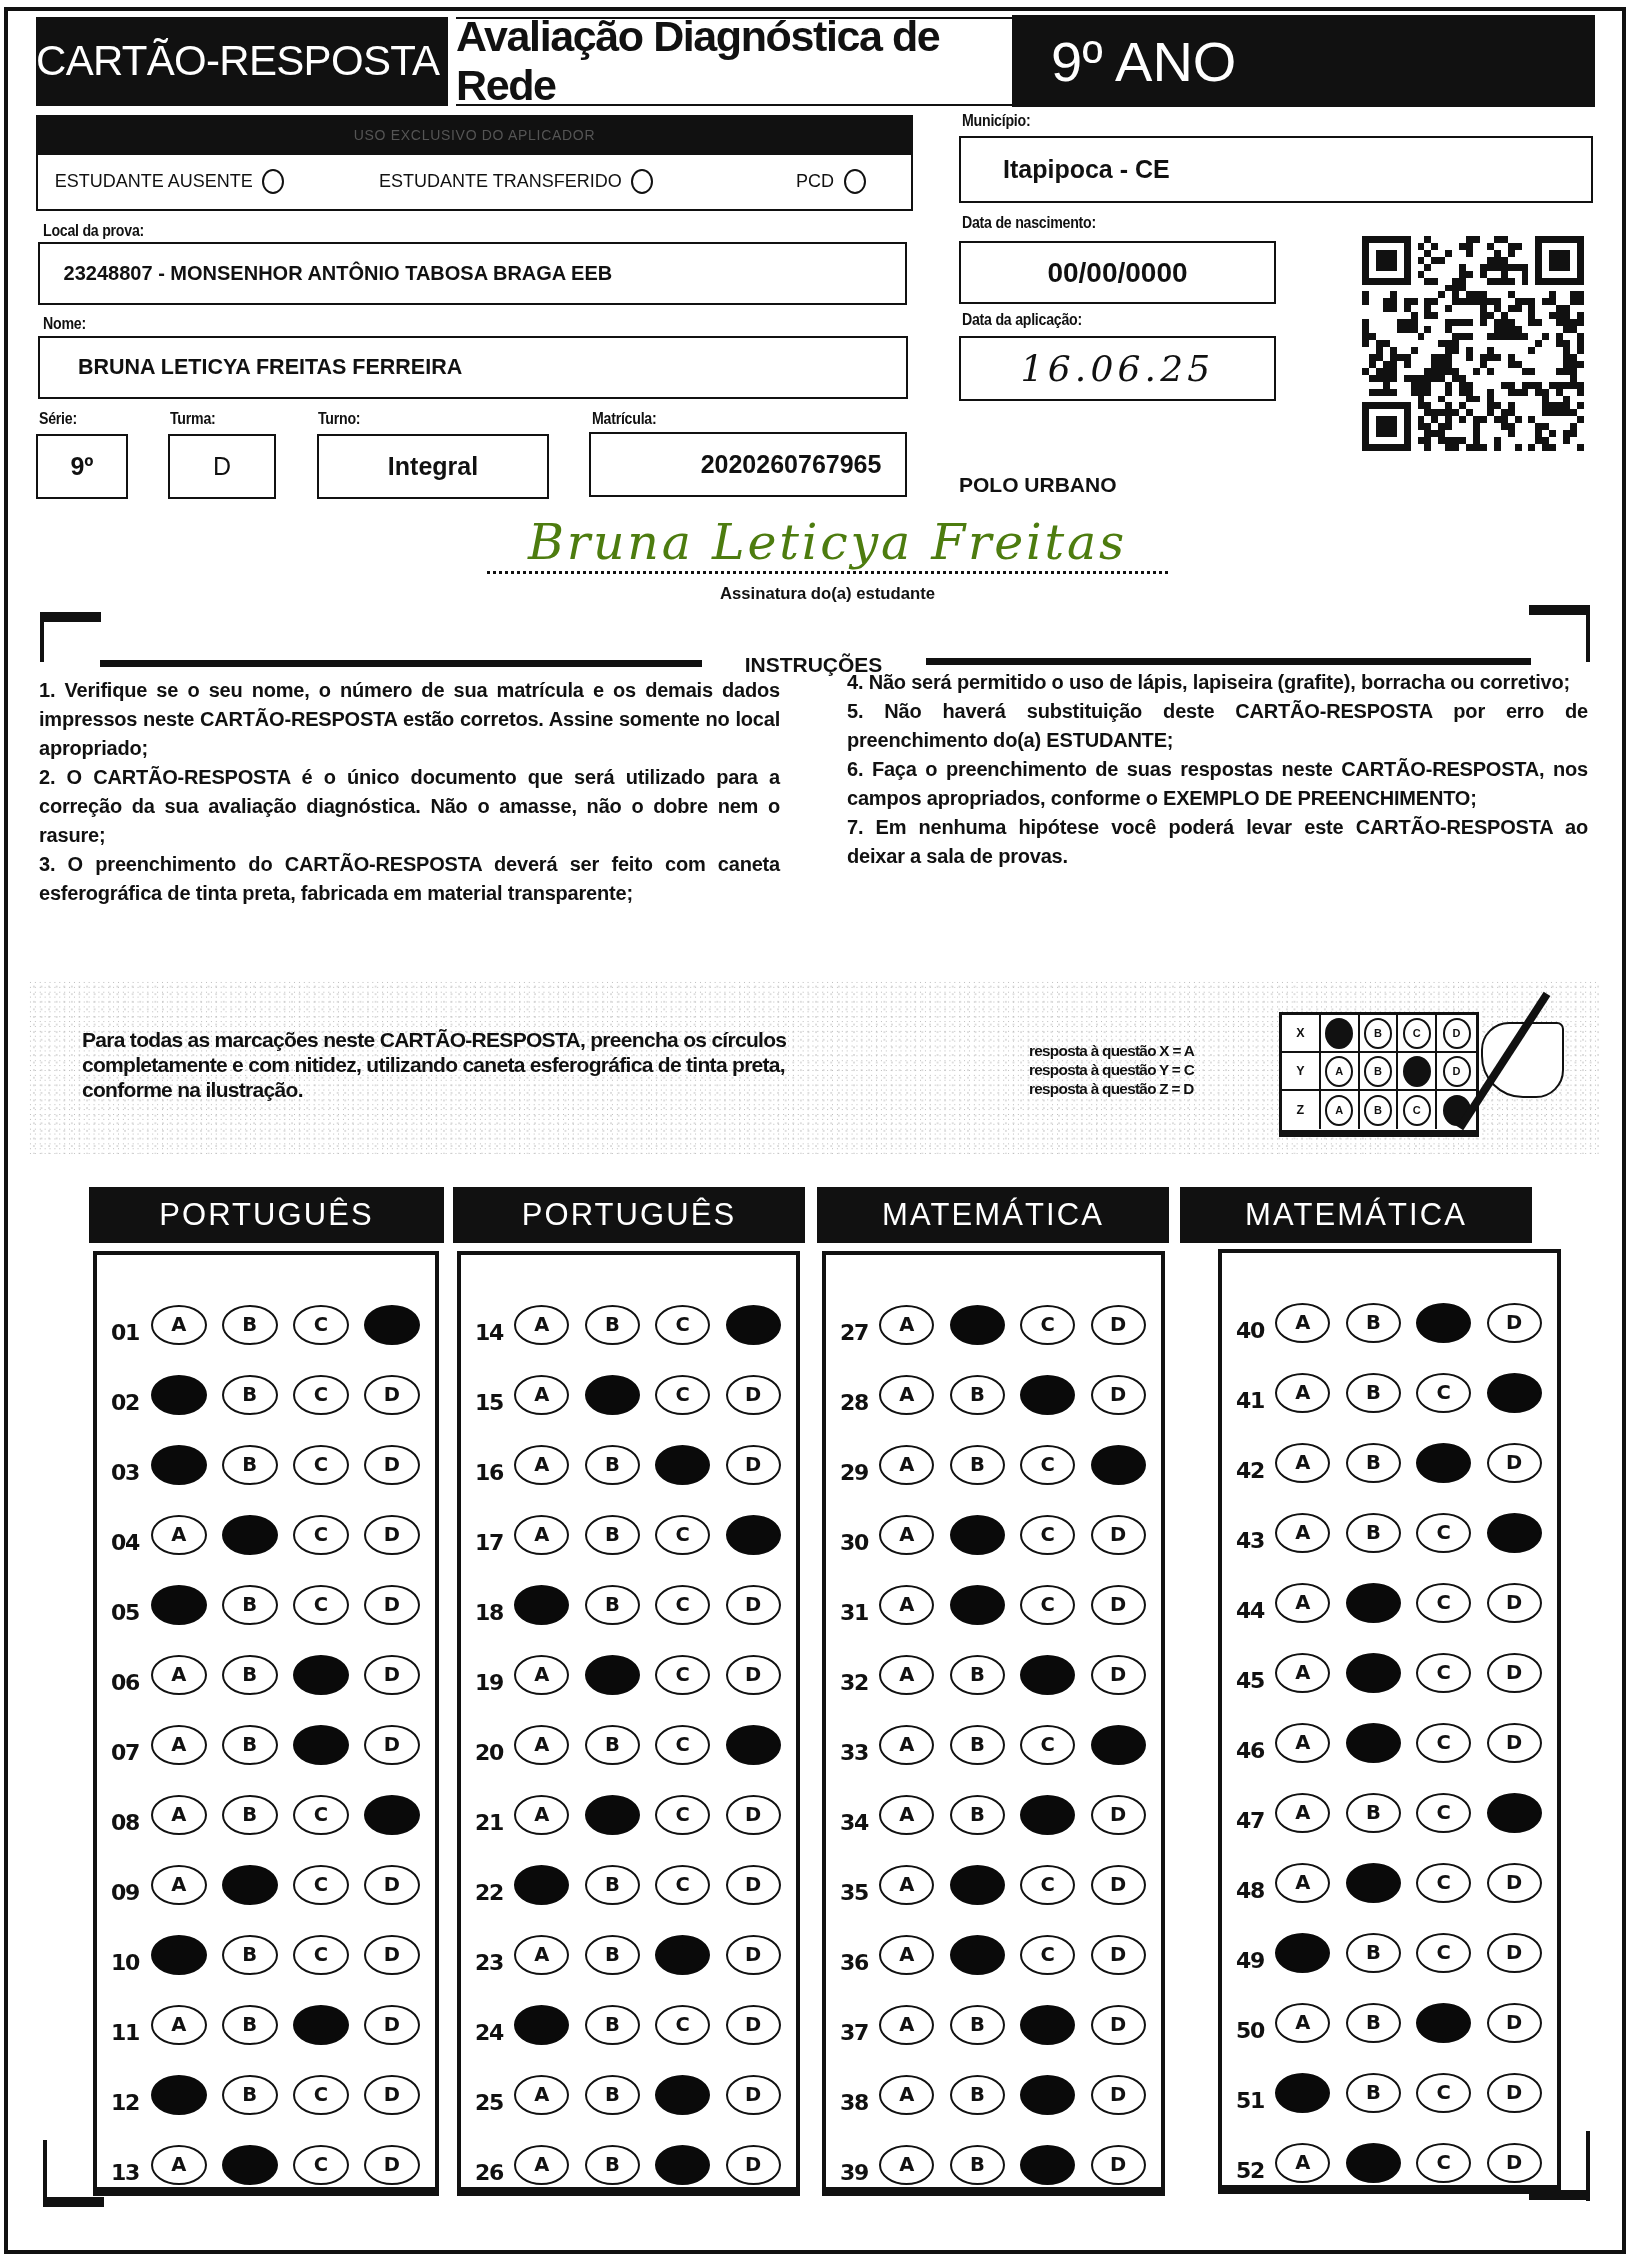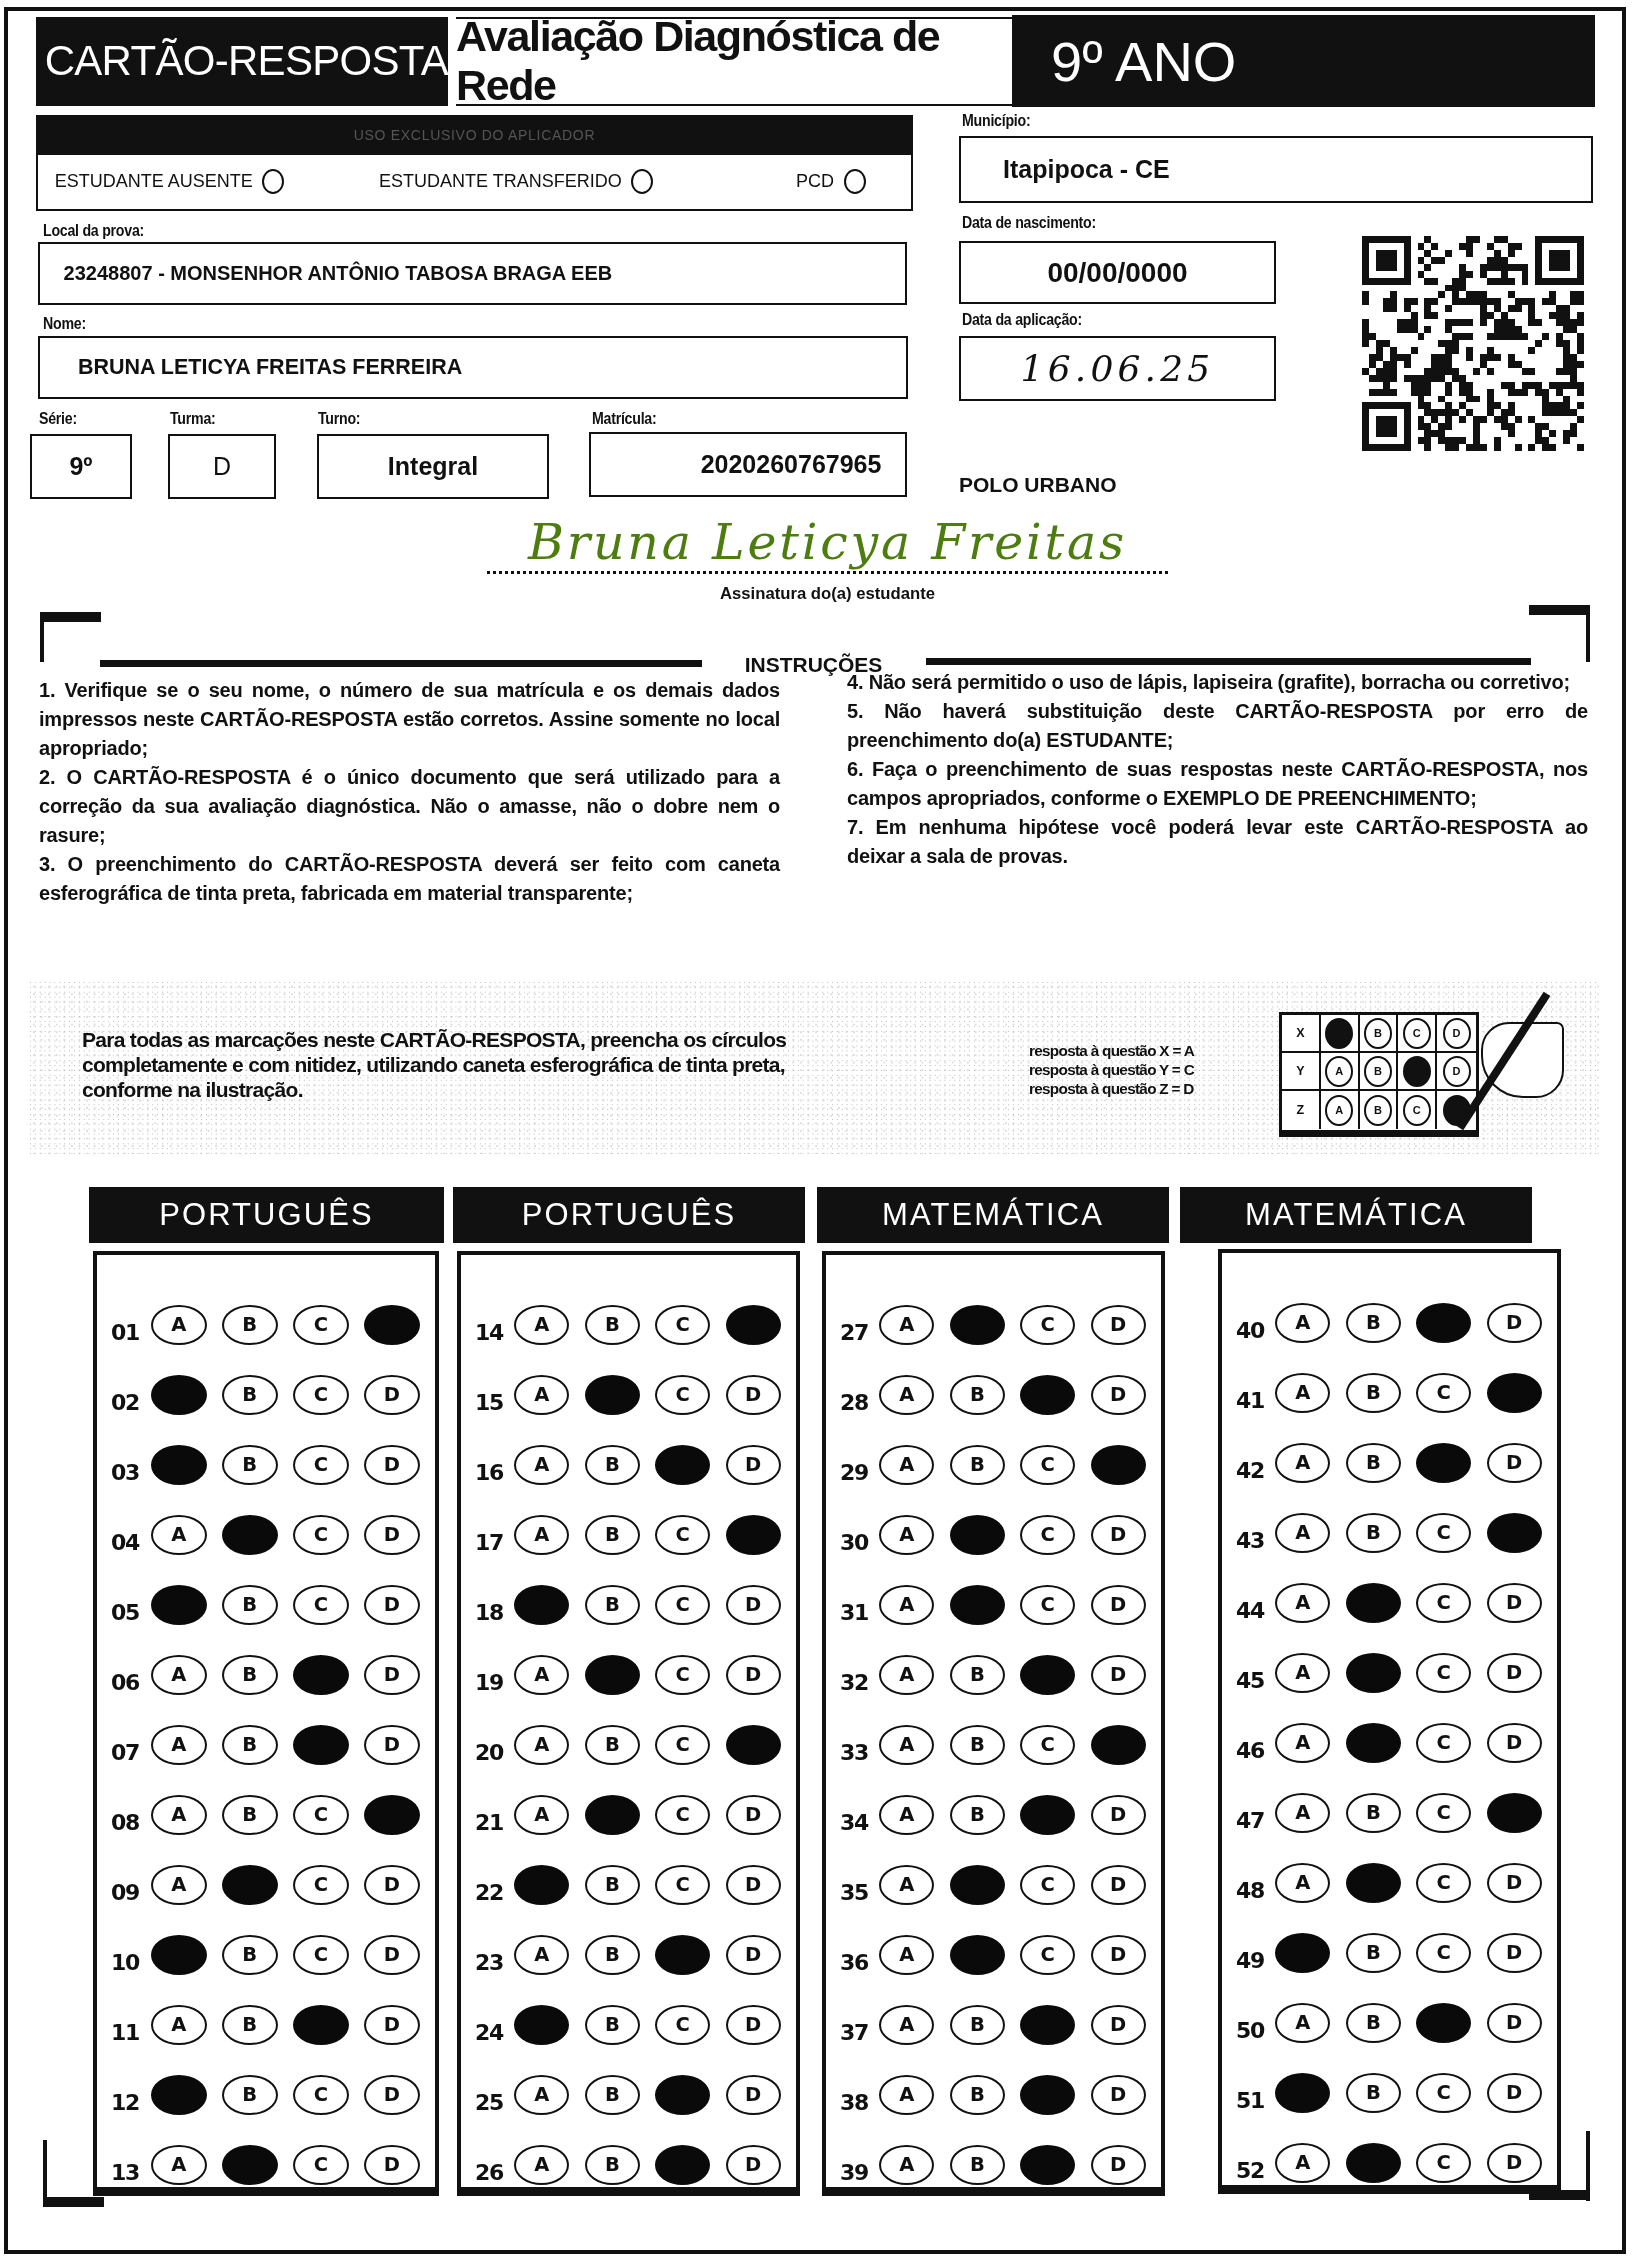--- a/index.html
+++ b/index.html
@@ -5,21 +5,21 @@
   * { box-sizing: border-box; margin: 0; padding: 0; }
   html, body { width: 1632px; height: 2261px; background: #fff; }
   body { position: relative; font-family: "Liberation Sans", sans-serif; color: #111; overflow: hidden; }
   .abs { position: absolute; }
 
   
   .sheet { position: absolute; left: 4.2px; top: 7px; width: 1622px; height: 2247px; border: 4.2px solid #111; }
 
   
   .hdr-left { left: 36px; top: 16.7px; width: 412px; height: 89px; background: #111; color: #fff;
-    font-size: 42px; display: flex; align-items: center; justify-content: flex-end; letter-spacing: -0.7px; transform-origin: left; }
+    font-size: 42px; display: flex; align-items: center; justify-content: flex-start; letter-spacing: -0.7px; transform-origin: left; }
   .hdr-mid { left: 456px; top: 16.7px; width: 567px; height: 89px; background: #fff; border-top: 2.8px solid #111; border-bottom: 2.8px solid #111;
     font-size: 43px; font-weight: bold; display: flex; align-items: center; justify-content: center; letter-spacing: -1.4px; }
   .hdr-right { left: 1012px; top: 15.3px; width: 583px; height: 92px; background: #111; color: #fff; font-size: 56px;
     display: flex; align-items: center; padding-left: 39px; }
 
   
   .app-bar { left: 36px; top: 115px; width: 877px; height: 40px; background: #111; color: #555; font-size: 14px;
     display: flex; align-items: center; justify-content: center; letter-spacing: 0.7px; }
   .app-box { left: 36px; top: 154px; width: 877px; height: 57px; border: 2.8px solid #111; border-top: none;
     display: flex; align-items: center; font-size: 18px; }
@@ -113,21 +113,21 @@
 <div class="abs lbl" style="left:43px; top:314px;">Nome:</div>
 <div class="abs fbox" style="left:38px; top:336px; width:870px; height:63px; padding-left:38px; font-size:21.5px;">
   <span>BRUNA LETICYA FREITAS FERREIRA</span>
 </div>
 
 <div class="abs lbl" style="left:39px; top:409px;">Série:</div>
 <div class="abs lbl" style="left:170px; top:409px;">Turma:</div>
 <div class="abs lbl" style="left:318px; top:409px;">Turno:</div>
 <div class="abs lbl" style="left:592px; top:409px;">Matrícula:</div>
 
-<div class="abs fbox" style="left:30px; top:434px; width:102px; height:65px; justify-content:center; font-size:25px;">
+<div class="abs fbox" style="left:36px; top:434px; width:92px; height:65px; justify-content:center; font-size:25px;">
   <span>9º</span>
 </div>
 <div class="abs fbox" style="left:168px; top:434px; width:108px; height:65px; justify-content:center; font-size:25px; font-weight:normal;">
   <span>D</span>
 </div>
 <div class="abs fbox" style="left:317px; top:434px; width:232px; height:65px; justify-content:center; font-size:25px;">
   <span>Integral</span>
 </div>
 <div class="abs fbox" style="left:589px; top:432px; width:318px; height:65px; justify-content:flex-end; padding-right:23.6px; font-size:25px;">
   <span>2020260767965</span>

